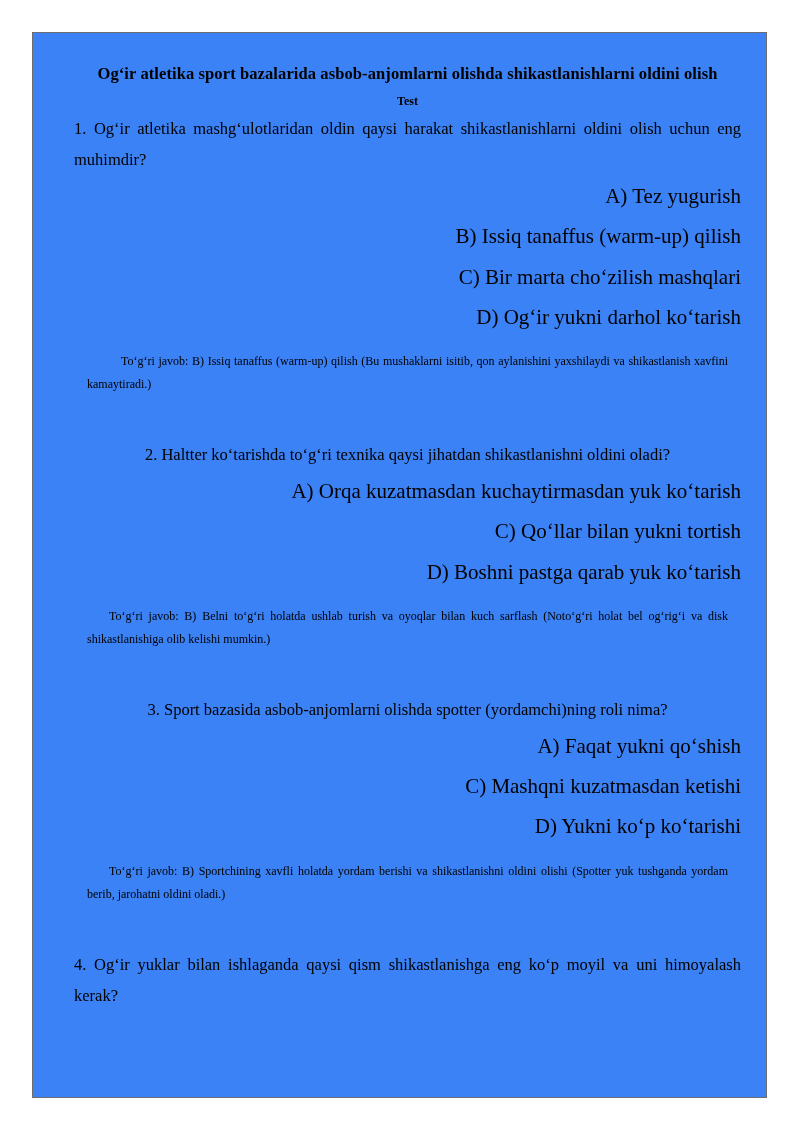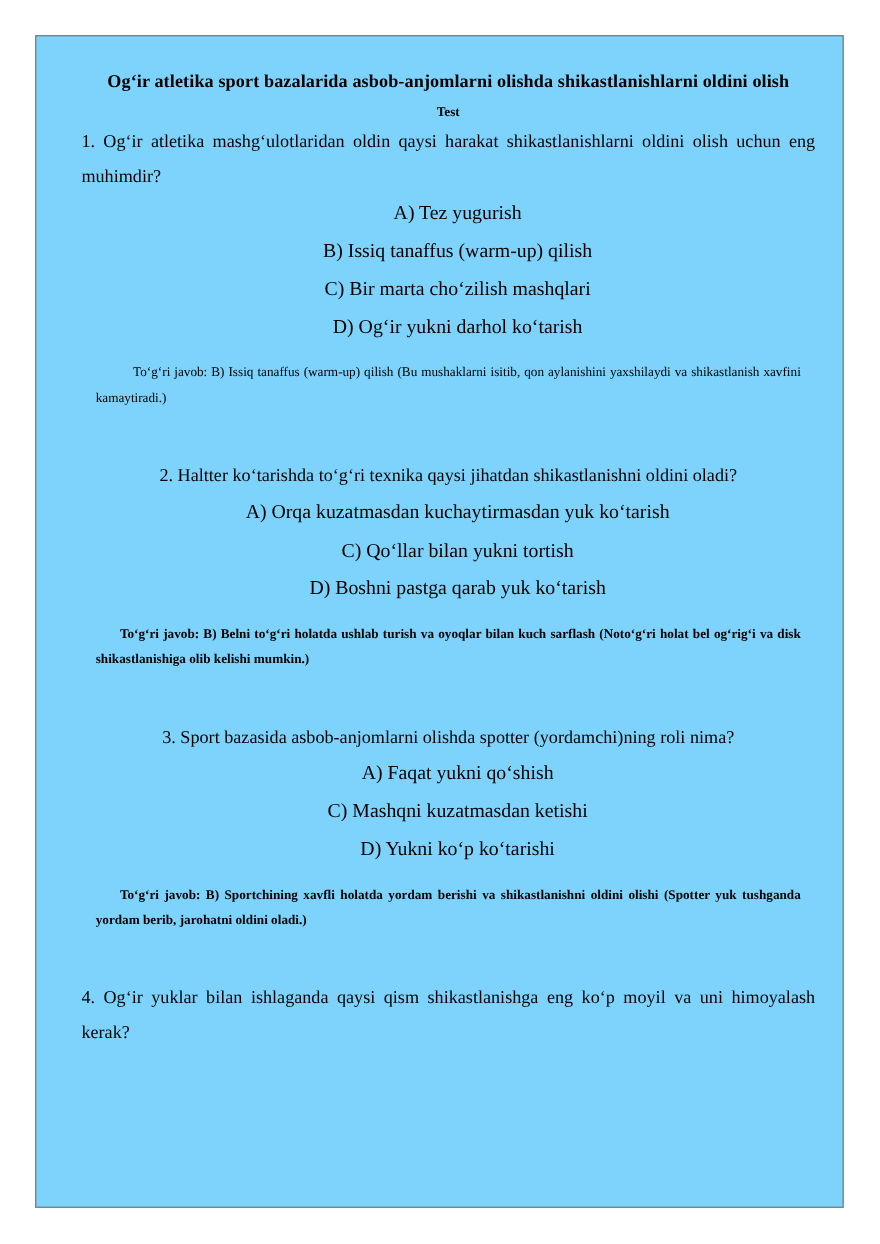--- a/index.html
+++ b/index.html
@@ -16,21 +16,21 @@
   }
 
   .page {
     position: absolute;
     left: 32px;
     top: 32px;
     width: 735px;
     height: 1066px;
     border: 1px solid #6e6e6e;
     box-sizing: border-box;
-    background: #7dd3fc;
+    background: #3b82f6;
   }
 
   .content {
     position: absolute;
     left: 41px;
     top: 25px;
     width: 667px;
   }
 
   .doc-title {
@@ -60,39 +60,38 @@
     text-align: justify;
     text-justify: inter-word;
     margin: 0;
   }
 
   .q-stem.nojustify {
     text-align: center;
   }
 
   .opt {
-    font-size: 18px;
+    font-size: 21px;
     line-height: 1.92;
     margin: 0;
     padding-left: 17px;
-    text-align: center;
+    text-align: right;
   }
 
   .answer {
     font-size: 12px;
     line-height: 1.92;
     margin: 13px;
     text-align: justify;
     text-justify: inter-word;
     text-indent: 34px;
   }
 
   .answer.small-indent {
     text-indent: 22px;
-    font-weight: bold;
   }
 
   .spacer {
     height: 30px;
   }
 </style>
 </head>
 <body>
 
 <div class="page">

